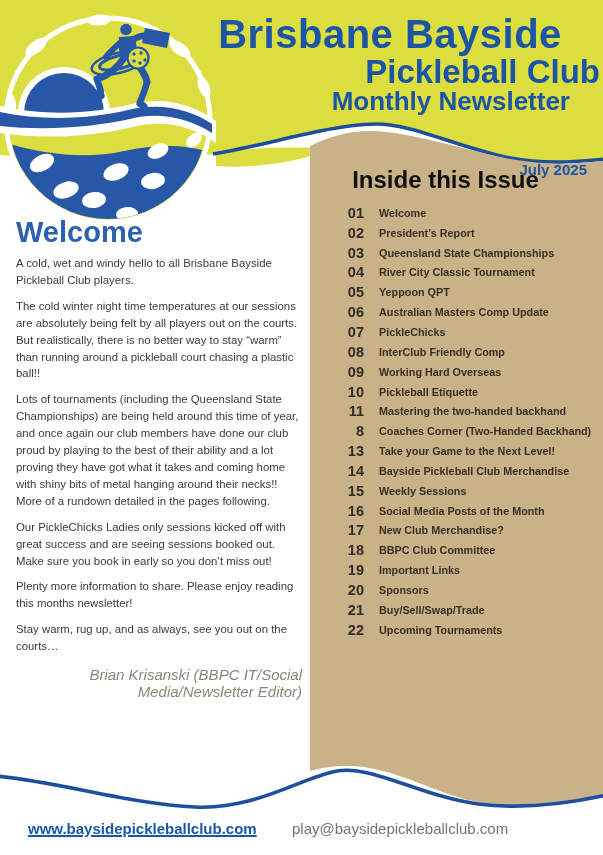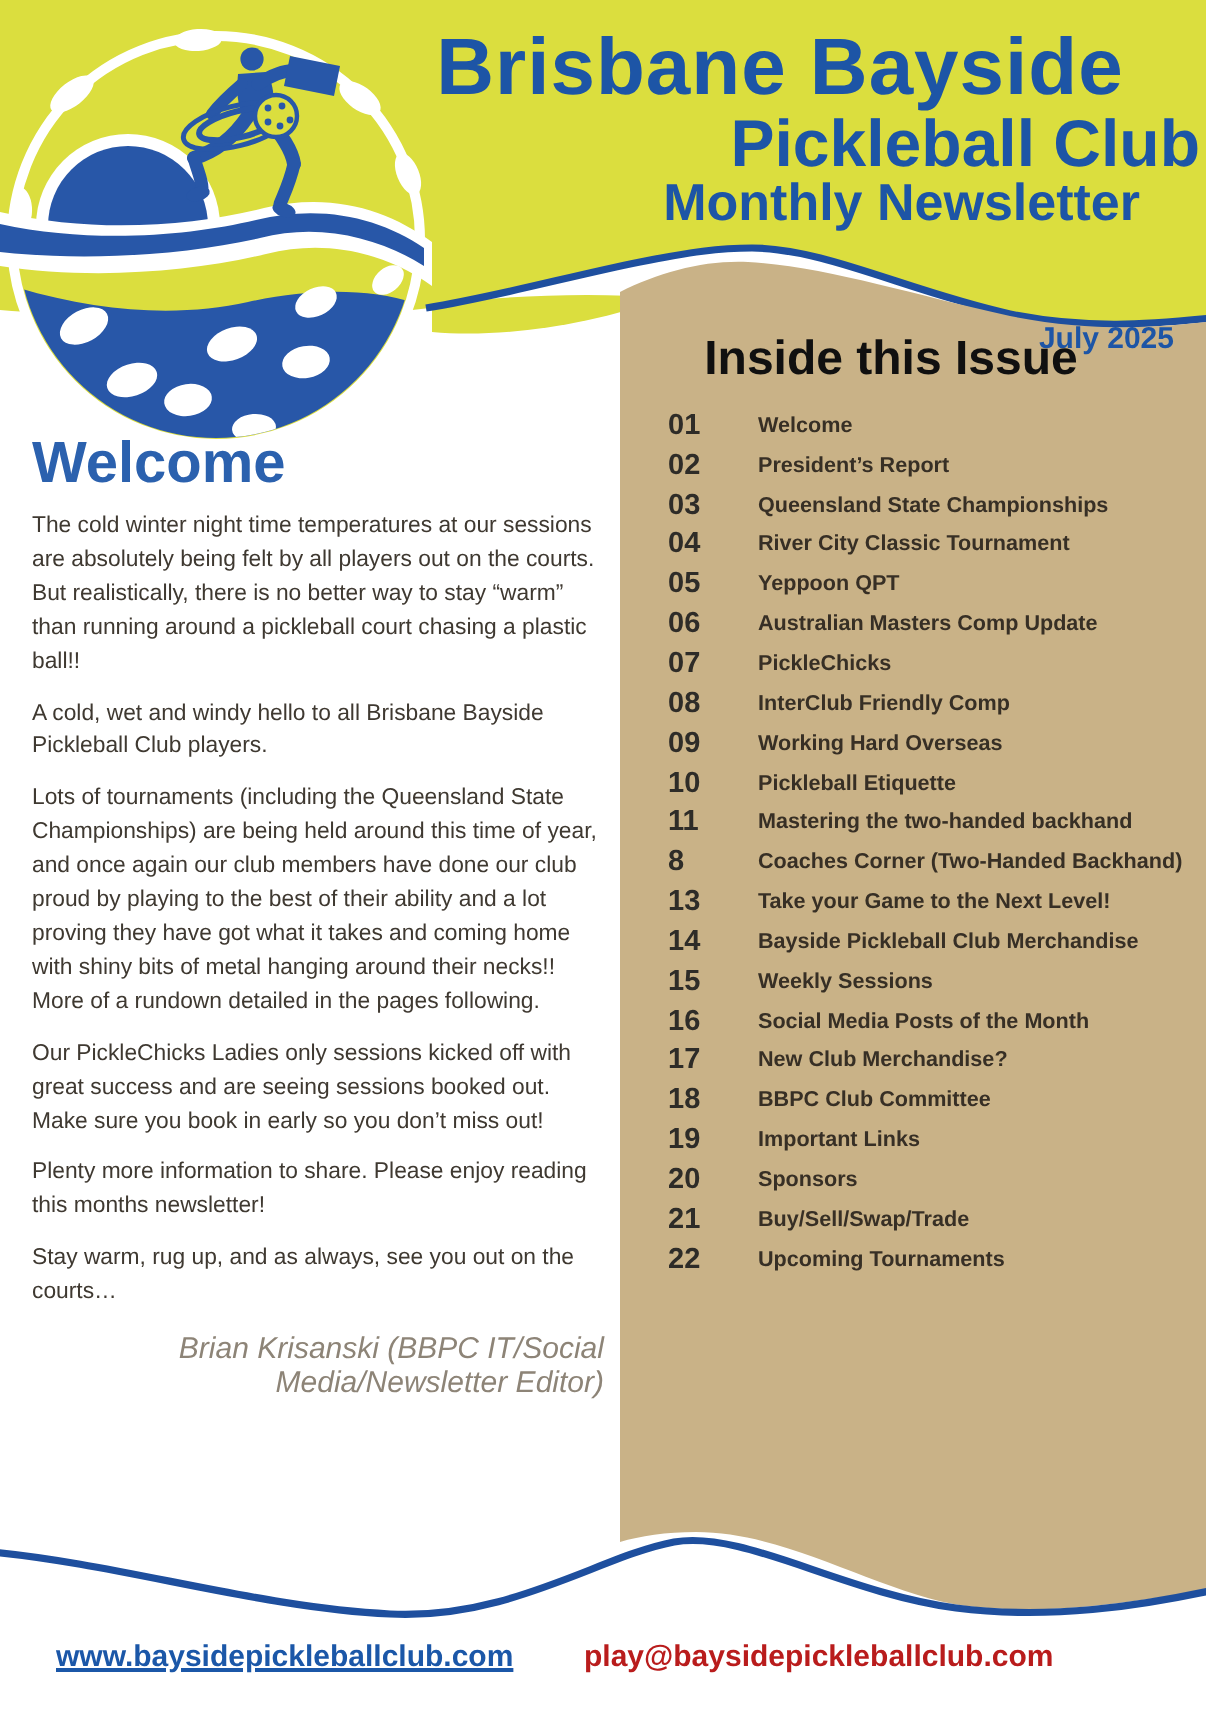--- a/index.html
+++ b/index.html
@@ -24,27 +24,27 @@
   .body-col{left:16px;top:255px;width:286px;color:#3f3931;
     font-size:11.4px;line-height:16.9px;}
   .body-col p{margin:0 0 9px 0;}
   .byline{margin-top:12px;font-size:15px;font-style:italic;color:#8d8477;text-align:right;}
 
   
   .toc-h{left:310px;top:166px;width:271px;text-align:center;
     font-size:24px;font-weight:bold;color:#101010;}
   .toc{left:310px;top:203px;width:293px;}
   .toc-row{display:flex;align-items:center;height:19.85px;padding-left:24px;}
-  .toc-num{width:30px;font-size:14.5px;font-weight:bold;color:#2e2c28;}
+  .toc-num{width:30px;text-align:right;font-size:14.5px;font-weight:bold;color:#2e2c28;}
   .toc-label{margin-left:15px;font-size:10.8px;font-weight:bold;color:#372f25;}
 
   
   .site-link{left:28px;top:820px;font-size:15px;font-weight:bold;color:#1b57a8;
     text-decoration:underline;text-decoration-thickness:2px;cursor:pointer;}
-  .email-link{left:292px;top:820px;font-size:15px;font-weight:bold;color:#b91c1c;
+  .email-link{left:292px;top:820px;font-size:15px;font-weight:normal;color:#737373;
     text-decoration:none;cursor:pointer;}
 </style>
 </head>
 <body>
 
 <div class="page">
 
   <svg class="bg" viewBox="0 0 603 855">
     <defs>
       <clipPath id="ballClip">
@@ -122,22 +122,22 @@
     </g>
   </svg>
 
   <div class="abs title1">Brisbane Bayside</div>
   <div class="abs title2">Pickleball Club</div>
   <div class="abs title3">Monthly Newsletter</div>
   <div class="abs issue-date">July 2025</div>
 
   <div class="abs welcome-h">Welcome</div>
   <div class="abs body-col">
+    <p>A cold, wet and windy hello to all Brisbane Bayside Pickleball Club players.</p>
     <p>The cold winter night time temperatures at our sessions are absolutely being felt by all players out on the courts. But realistically, there is no better way to stay “warm” than running around a pickleball court chasing a plastic ball!!</p>
-    <p>A cold, wet and windy hello to all Brisbane Bayside Pickleball Club players.</p>
     <p>Lots of tournaments (including the Queensland State Championships) are being held around this time of year, and once again our club members have done our club proud by playing to the best of their ability and a lot proving they have got what it takes and coming home with shiny bits of metal hanging around their necks!! More of a rundown detailed in the pages following.</p>
     <p>Our PickleChicks Ladies only sessions kicked off with great success and are seeing sessions booked out. Make sure you book in early so you don’t miss out!</p>
     <p>Plenty more information to share. Please enjoy reading this months newsletter!</p>
     <p>Stay warm, rug up, and as always, see you out on the courts…</p>
     <div class="byline">Brian Krisanski (BBPC IT/Social Media/Newsletter Editor)</div>
   </div>
 
   <div class="abs toc-h">Inside this Issue</div>
   <div class="abs toc">
     <div class="toc-row">

